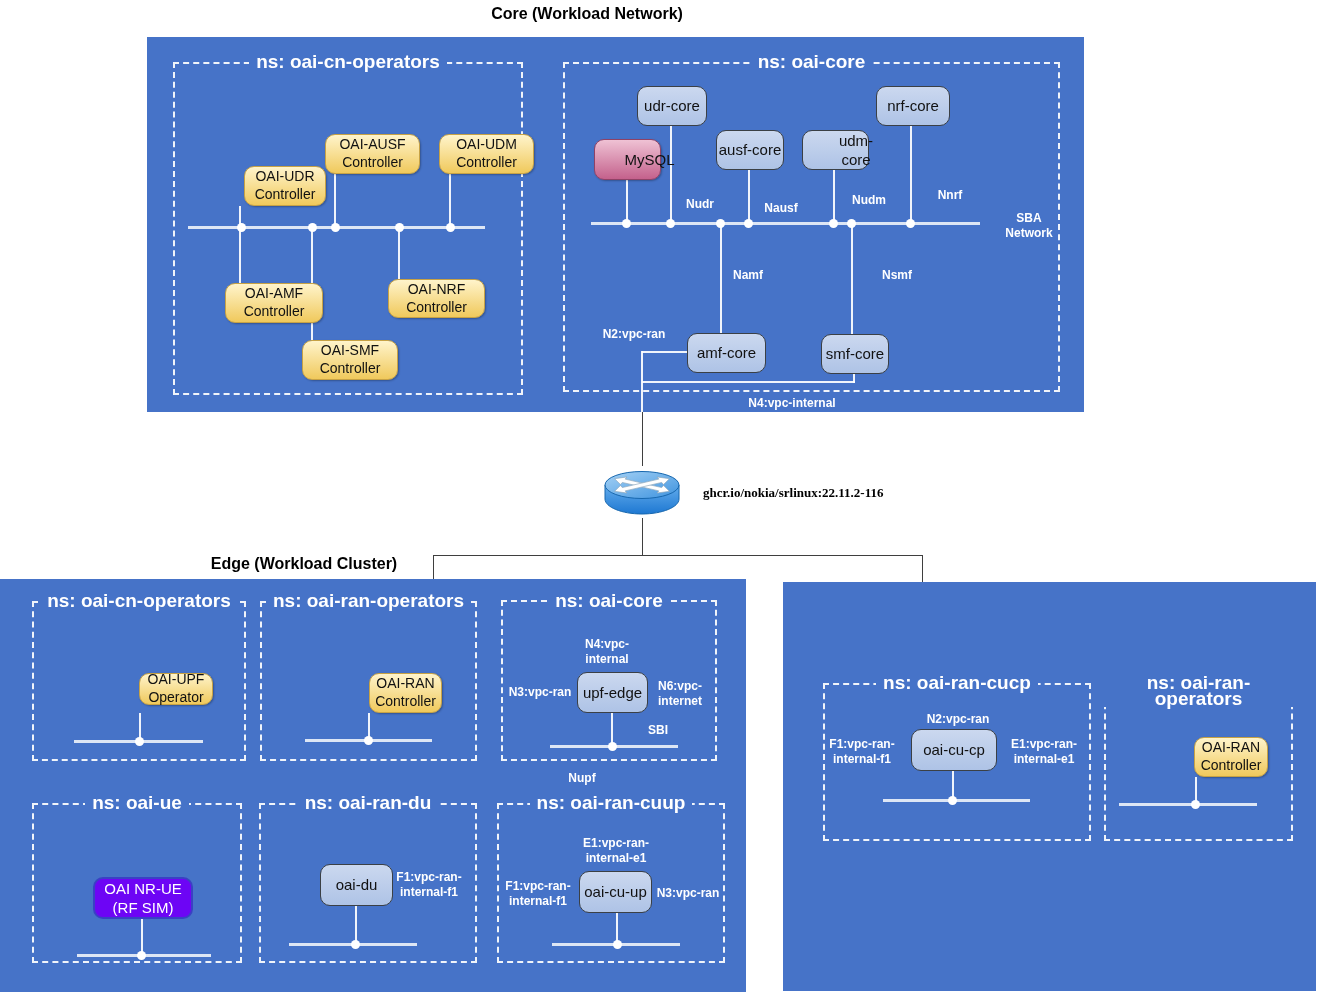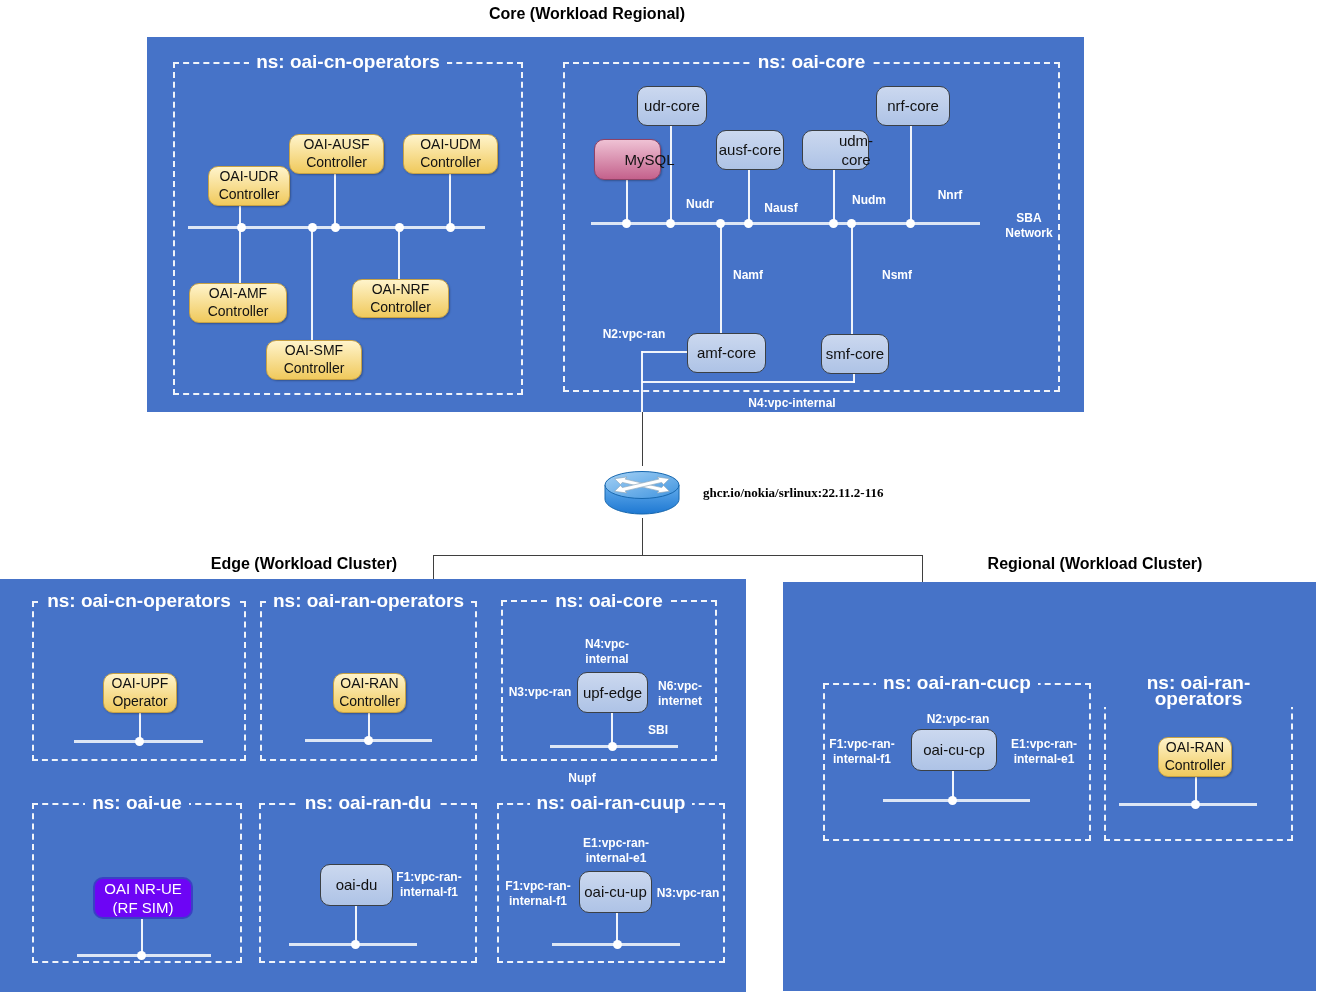--- a/index.html
+++ b/index.html
@@ -4,38 +4,38 @@
 <style>
   html,body { margin:0; padding:0; background:#ffffff; font-family:"Liberation Sans", sans-serif; }
   #canvas { position:relative; width:1318px; height:997px; background:#ffffff; overflow:hidden; }
   .cluster { position:absolute; background:#4673C8; }
   .cluster-title { position:absolute; font-weight:bold; font-size:16px; color:#000; text-align:center; }
   .nsbox { position:absolute; border:2px dashed rgba(255,255,255,.92); box-sizing:border-box; }
   .ns-title { position:absolute; text-align:center; font-weight:bold; font-size:19px; color:#fff; line-height:16px; z-index:3; }
   .ns-title span { background:#4673C8; padding:0 7px; display:inline-block; }
   .node { position:absolute; display:flex; align-items:center; justify-content:center; text-align:center;
           white-space:pre-line; border-radius:10px; font-size:14px; line-height:1.28; color:#111; z-index:4; box-sizing:border-box; }
-  .node.yellow { background:linear-gradient(#FFF4CB,#F0C95C); border:1px solid #C7A245; box-shadow:1px 1px 2px rgba(0,0,0,.28); }
+  .node.yellow { background:linear-gradient(#FFF4CB,#F0C95C); border:1px solid #C7A245; box-shadow:1px 1px 2px rgba(0,0,0,.28);margin-left:36px; }
   .node.blue   { background:linear-gradient(#CBD8EF,#AEC3E6); border:1.5px solid #3B4045; font-size:15px; }
   .node.pink   { background:linear-gradient(#EFC2D4,#C4618C); border:1.5px solid #8F4266; font-size:15px; box-shadow:1px 1px 2px rgba(0,0,0,.28);padding-left:44px; }
   .node.purple { background:#6D05F5; border:2px solid #3A41C4; color:#fff; font-size:15px; }
   .wline { position:absolute; background:rgba(255,255,255,.92); z-index:2; }
   .rail  { position:absolute; height:3px; background:rgba(255,255,255,.82); z-index:2; }
   .dot   { position:absolute; width:9px; height:9px; border-radius:50%; background:#fff; z-index:5; }
   .blk   { position:absolute; background:#3f3f3f; z-index:1; }
   .iflabel { position:absolute; color:#fff; font-weight:bold; font-size:12px; text-align:center; white-space:pre-line; line-height:15px; z-index:3; }
   .router-label { position:absolute; font-weight:bold; font-size:13px; color:#000; }
   .router { position:absolute; z-index:4; }
 </style>
 </head>
 <body>
 
 <div id="canvas">
 
-  <div class="cluster-title" style="left:447px;top:5px;width:280px;">Core (Workload Regional)</div>
+  <div class="cluster-title" style="left:447px;top:5px;width:280px;">Core (Workload Network)</div>
   <div class="cluster" style="left:147px;top:37px;width:937px;height:375px;"></div>
 
   <div class="nsbox" style="left:173px;top:62px;width:350px;height:333px;"></div>
   <div class="ns-title" style="left:173px;top:54px;width:350px;"><span>ns: oai-cn-operators</span></div>
 
   <div class="rail" style="left:188px;top:226px;width:297px;"></div>
   <div class="wline" style="left:239px;top:206px;width:2px;height:22px;"></div>
   <div class="wline" style="left:334px;top:174px;width:2px;height:54px;"></div>
   <div class="wline" style="left:449px;top:174px;width:2px;height:54px;"></div>
   <div class="wline" style="left:239px;top:228px;width:2px;height:55px;"></div>
@@ -132,21 +132,21 @@
   <div class="blk" style="left:642px;top:518px;width:1px;height:38px;"></div>
   <div class="blk" style="left:433px;top:555px;width:490px;height:1px;"></div>
   <div class="blk" style="left:433px;top:555px;width:1px;height:24px;"></div>
   <div class="blk" style="left:922px;top:555px;width:1px;height:27px;"></div>
 
   <div class="cluster-title" style="left:154px;top:555px;width:300px;">Edge (Workload Cluster)</div>
   <div class="cluster" style="left:0px;top:579px;width:746px;height:413px;"></div>
 
   <div class="nsbox" style="left:32px;top:601px;width:214px;height:160px;"></div>
   <div class="ns-title" style="left:32px;top:593px;width:214px;"><span>ns: oai-cn-operators</span></div>
-  <div class="node yellow" style="left:103px;top:673px;width:74px;height:40px;">OAI-UPF
+  <div class="node yellow" style="left:103px;top:673px;width:74px;height:32px;">OAI-UPF
 Operator</div>
   <div class="wline" style="left:139px;top:713px;width:2px;height:28px;"></div>
   <div class="rail" style="left:74px;top:740px;width:129px;"></div>
   <div class="dot" style="left:135px;top:737px;"></div>
 
   <div class="nsbox" style="left:260px;top:601px;width:217px;height:160px;"></div>
   <div class="ns-title" style="left:260px;top:593px;width:217px;"><span>ns: oai-ran-operators</span></div>
   <div class="node yellow" style="left:333px;top:673px;width:73px;height:40px;">OAI-RAN
 Controller</div>
   <div class="wline" style="left:368px;top:713px;width:2px;height:26px;"></div>
@@ -189,21 +189,20 @@
   <div class="iflabel" style="left:579px;top:836px;width:74px;">E1:vpc-ran-
 internal-e1</div>
   <div class="iflabel" style="left:501px;top:879px;width:74px;">F1:vpc-ran-
 internal-f1</div>
   <div class="iflabel" style="left:655px;top:886px;width:66px;">N3:vpc-ran</div>
   <div class="node blue" style="left:579px;top:871px;width:73px;height:42px;">oai-cu-up</div>
   <div class="wline" style="left:616px;top:913px;width:2px;height:30px;"></div>
   <div class="rail" style="left:552px;top:943px;width:128px;"></div>
   <div class="dot" style="left:613px;top:940px;"></div>
 
-  <div class="cluster-title" style="left:945px;top:555px;width:300px;">Regional (Workload Cluster)</div>
   <div class="cluster" style="left:783px;top:582px;width:533px;height:409px;"></div>
 
   <div class="nsbox" style="left:823px;top:683px;width:268px;height:158px;"></div>
   <div class="ns-title" style="left:823px;top:675px;width:268px;"><span>ns: oai-ran-cucp</span></div>
   <div class="iflabel" style="left:923px;top:712px;width:70px;">N2:vpc-ran</div>
   <div class="iflabel" style="left:826px;top:737px;width:72px;">F1:vpc-ran-
 internal-f1</div>
   <div class="iflabel" style="left:1008px;top:737px;width:72px;">E1:vpc-ran-
 internal-e1</div>
   <div class="node blue" style="left:911px;top:729px;width:86px;height:42px;">oai-cu-cp</div>

